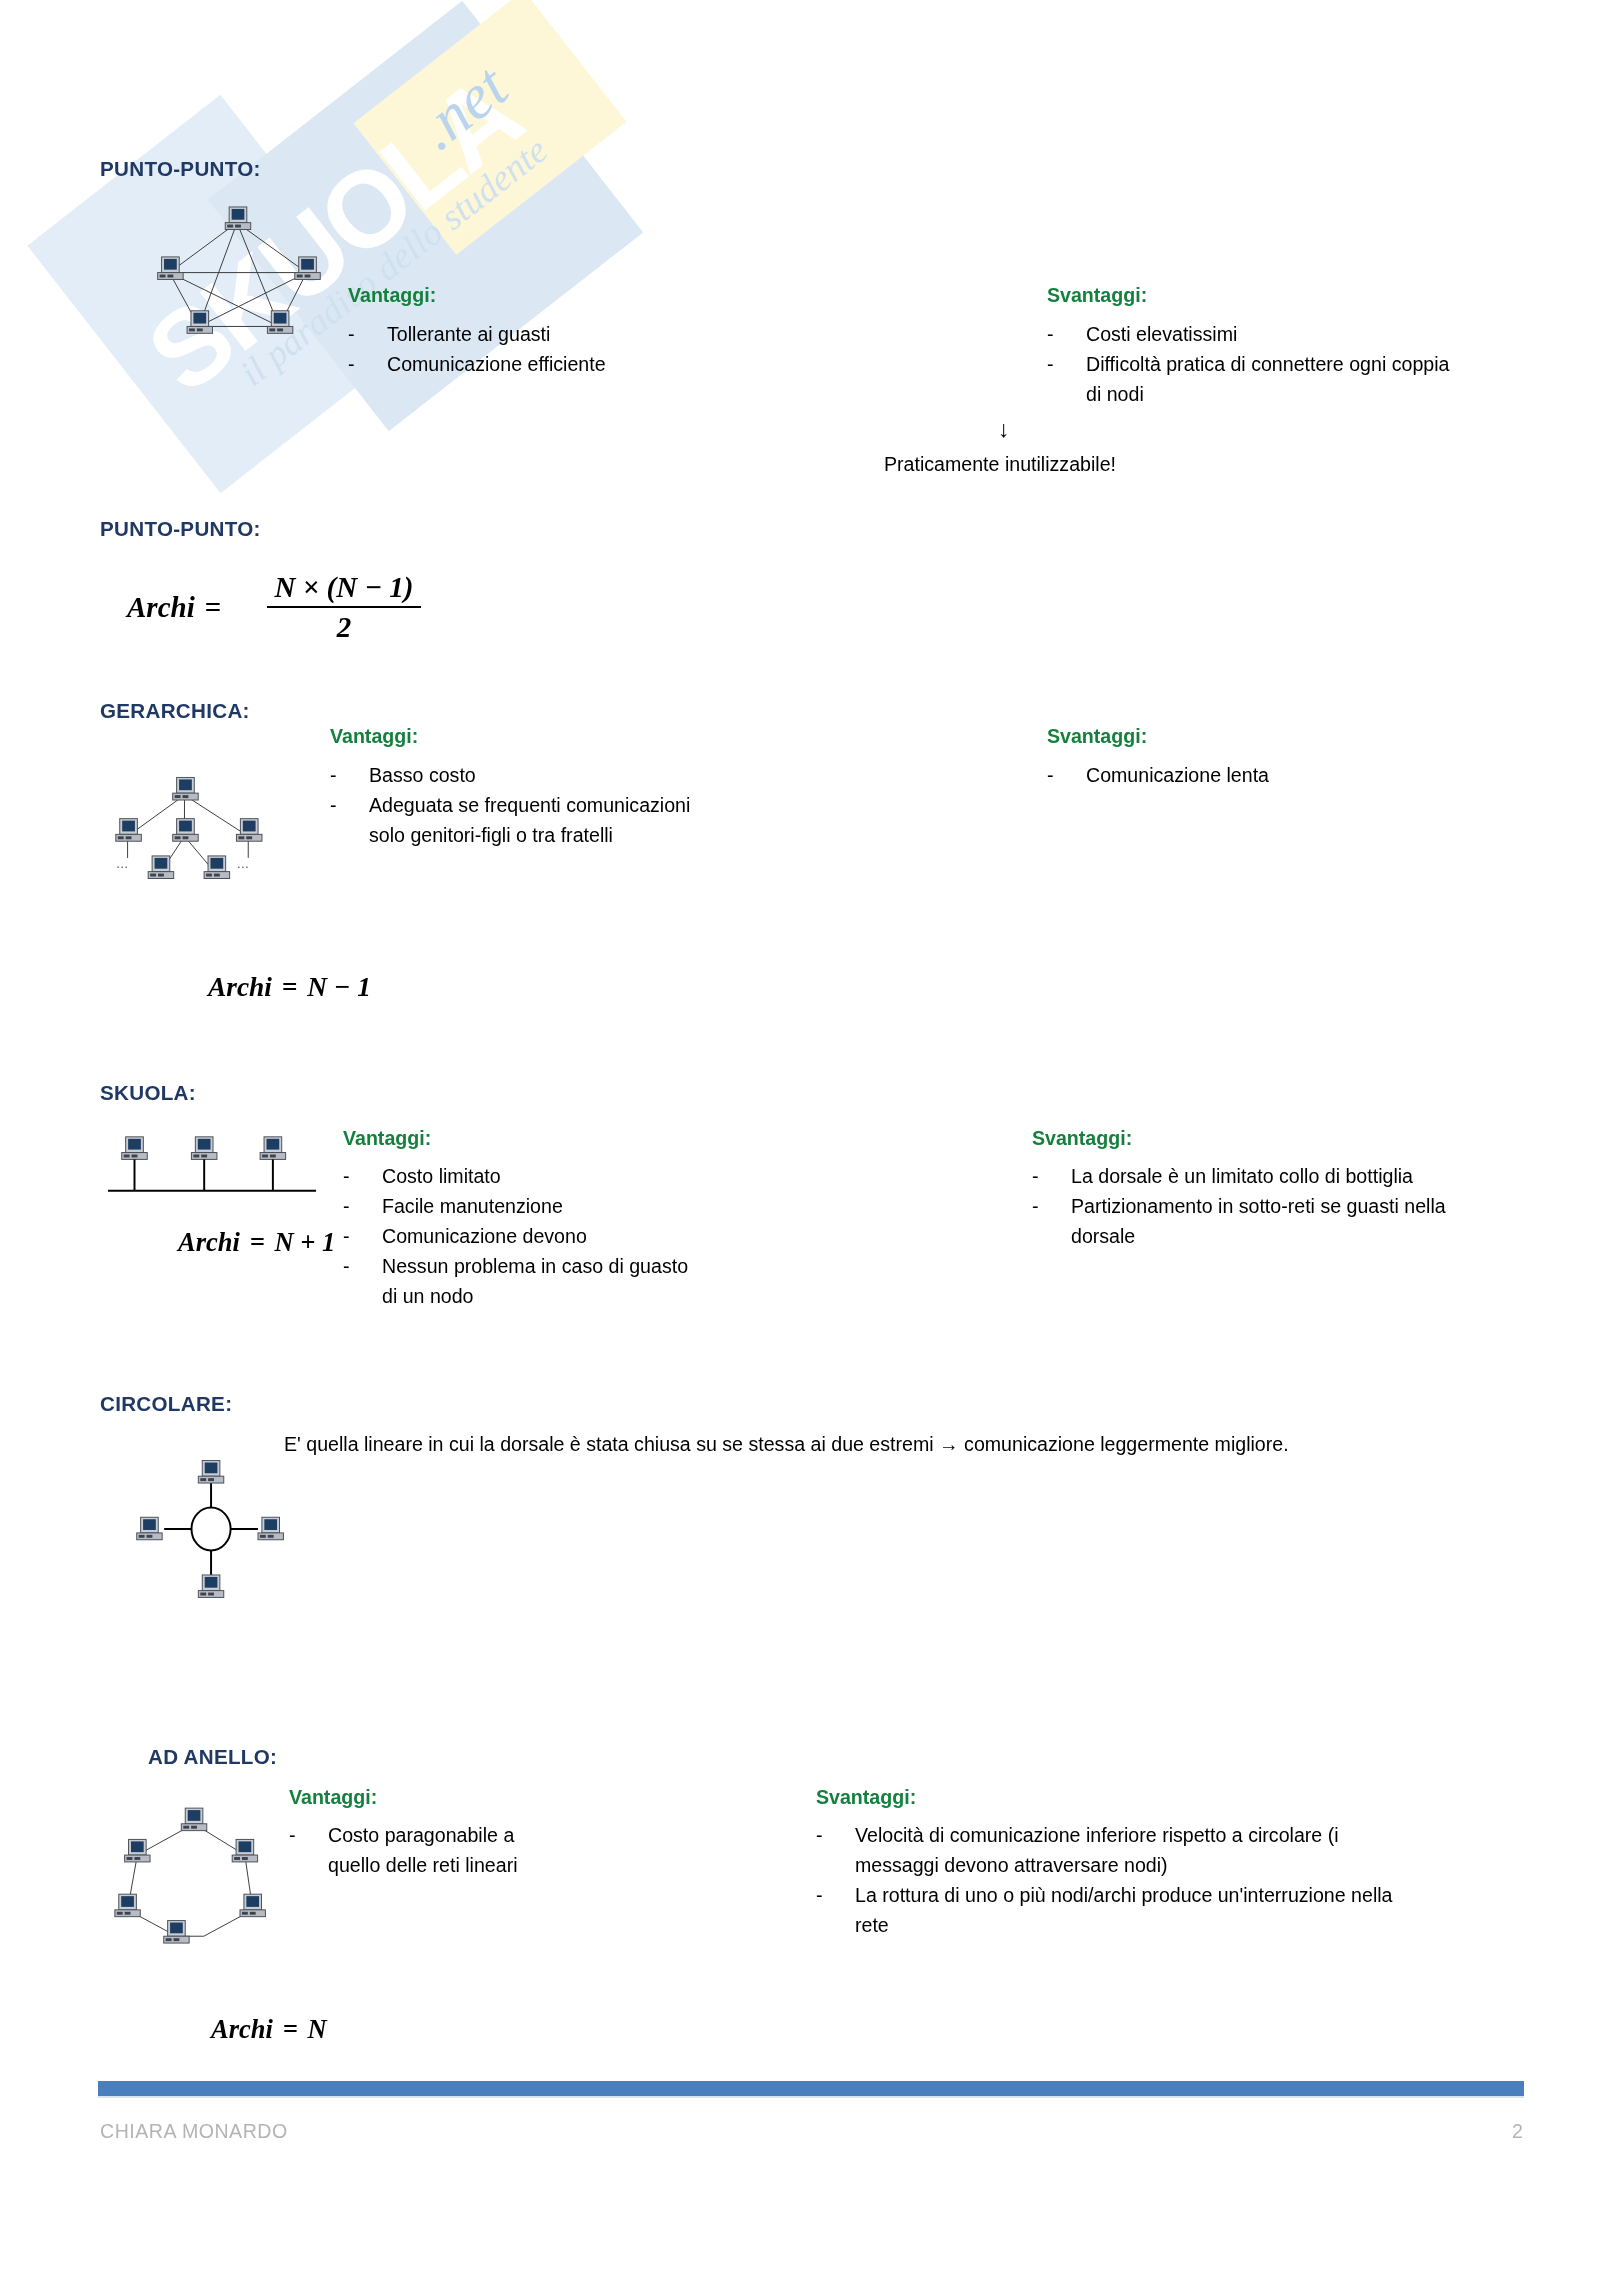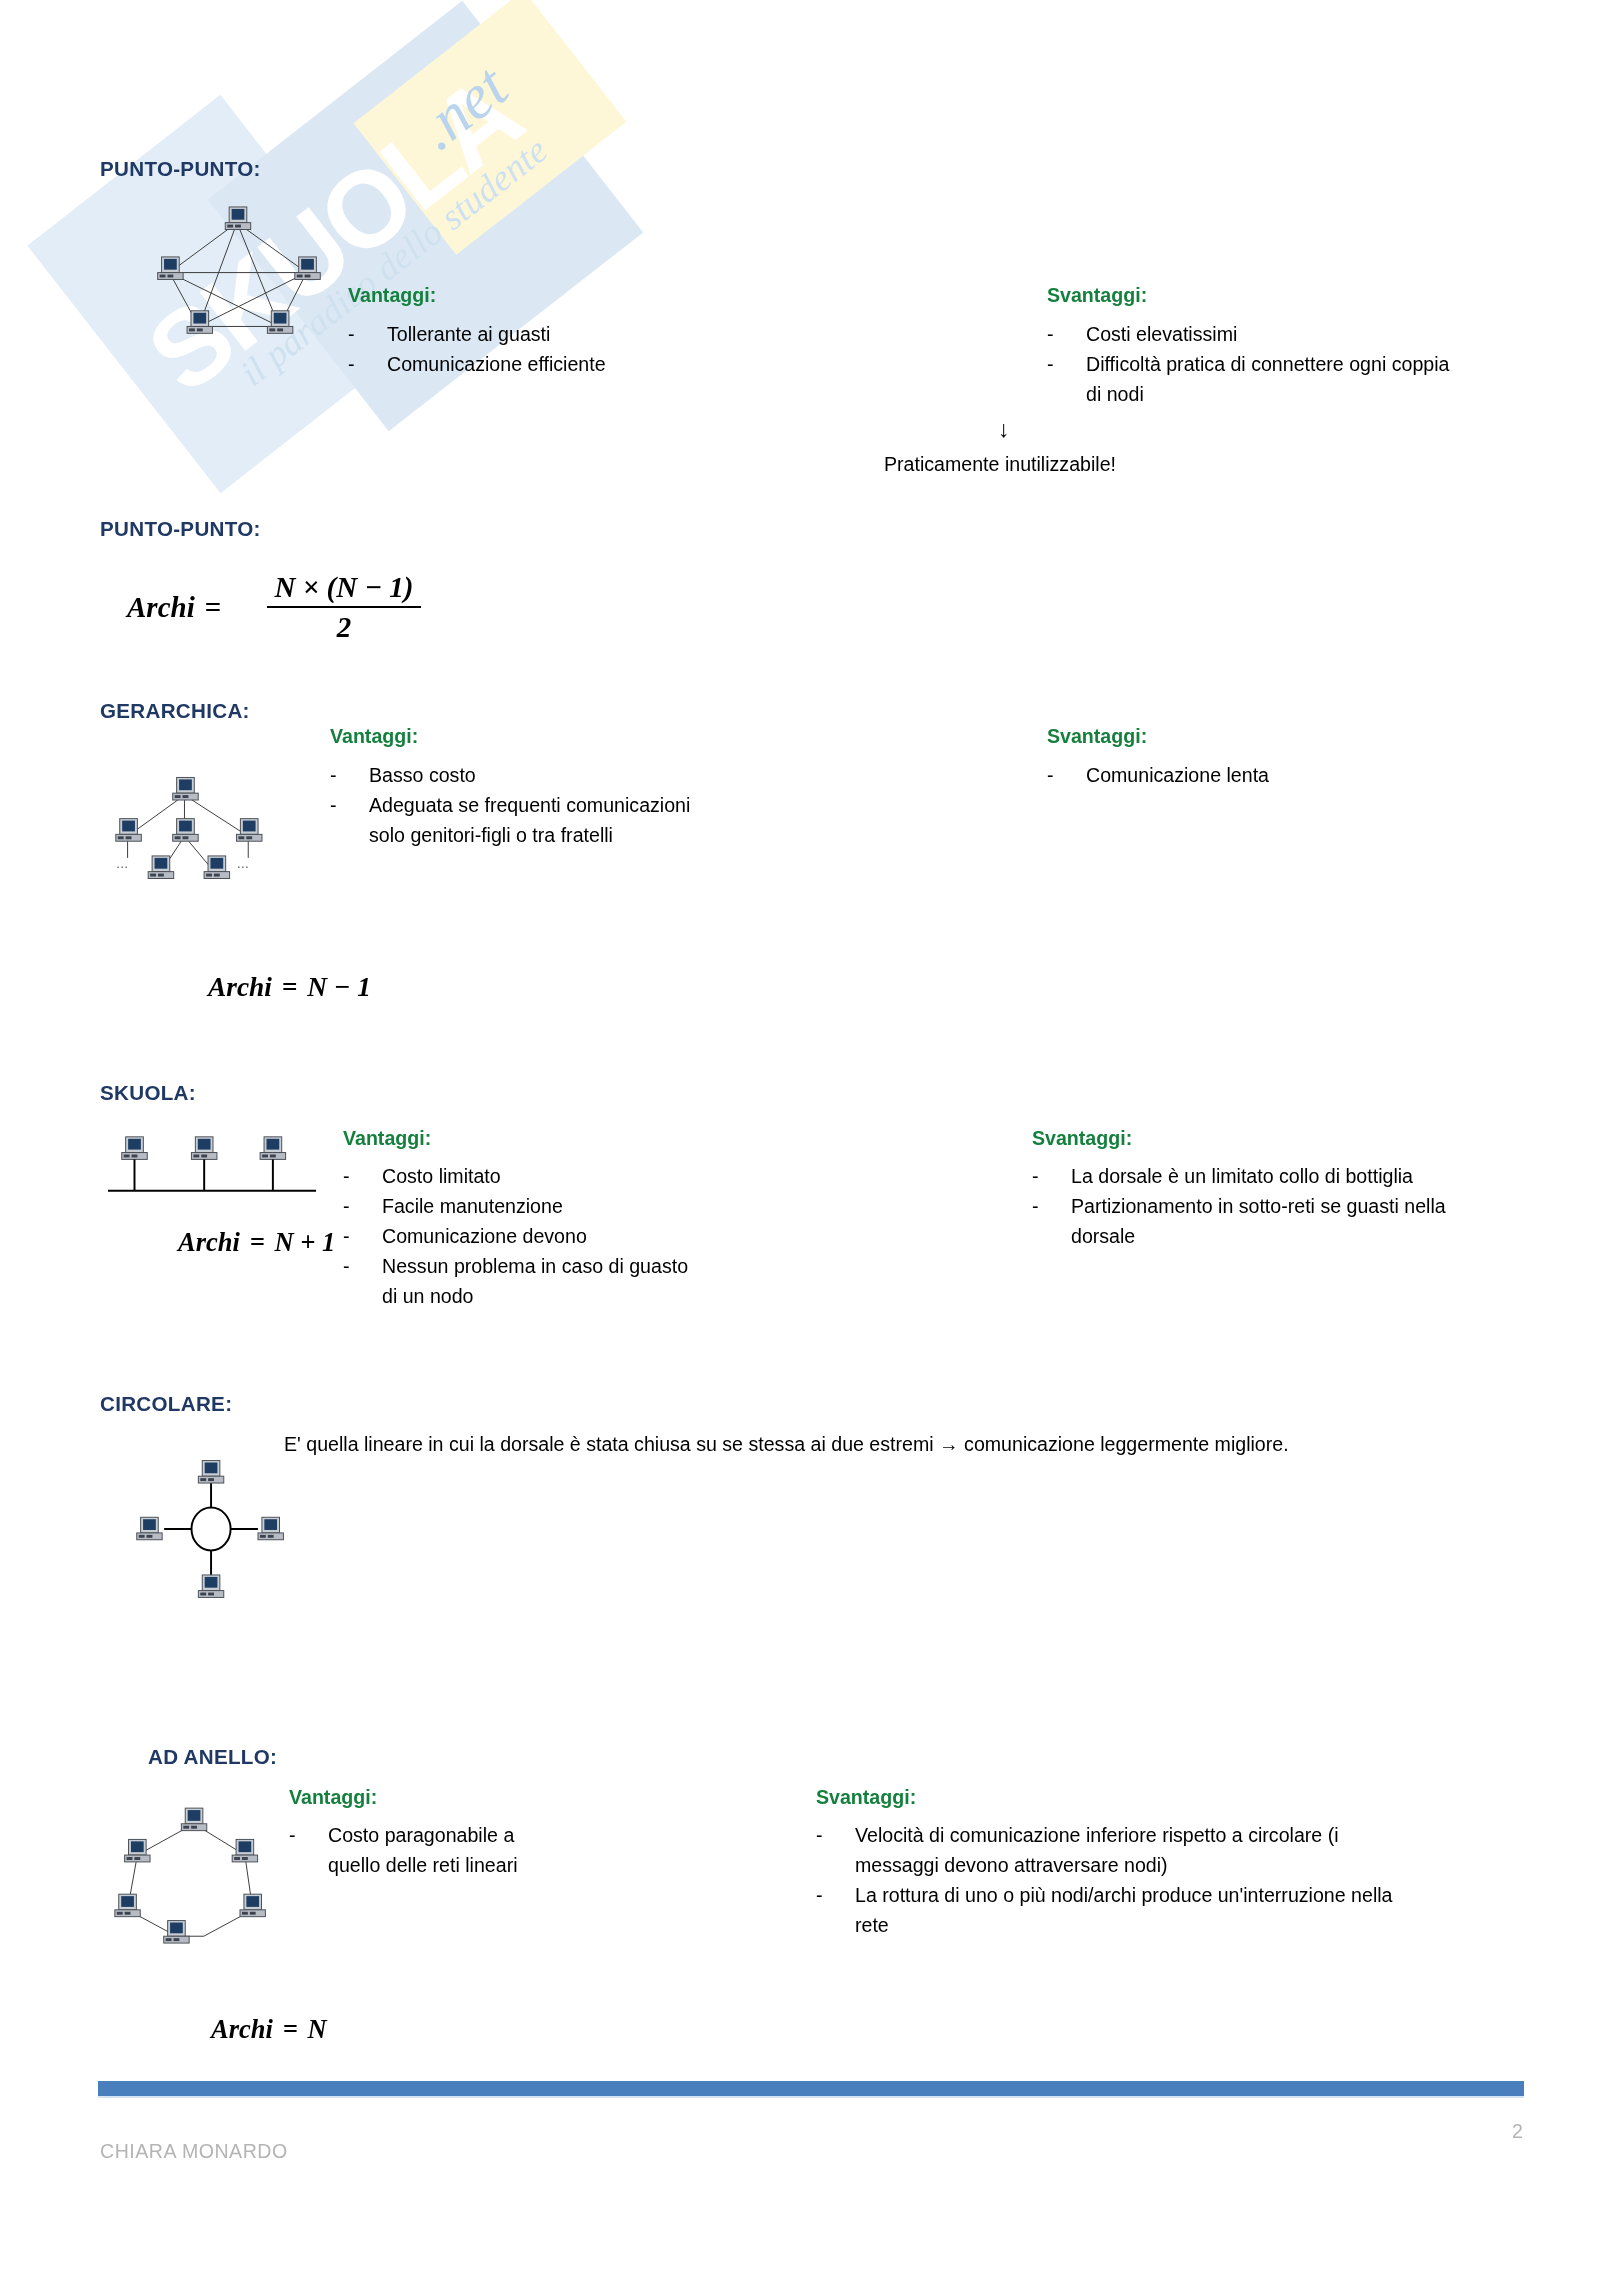--- a/index.html
+++ b/index.html
@@ -80,21 +80,21 @@
   .footer-bar{
     position:absolute;left:98px;top:2081px;width:1426px;height:14.7px;
     background:#4a7fbd;z-index:3;
   }
   .footer-bar:after{
     content:"";position:absolute;left:0;top:14.7px;width:1426px;height:2px;
     background:#d6e3f0;
   }
   .footer-name{
     position:absolute;left:100px;top:2120px;font-size:19.6px;color:#b4b4b4;
-    letter-spacing:0.5px;z-index:3;margin-top:20px;
+    letter-spacing:0.5px;z-index:3;
   }
   .footer-page{
     position:absolute;left:1490px;top:2120px;width:33px;text-align:right;
     font-size:19.6px;color:#b4b4b4;z-index:3;
   }
 
   
   .diagram{position:absolute;z-index:2;}
   svg{display:block;overflow:visible;}
   .lnk{stroke:#3a3a3a;stroke-width:1;fill:none;}

